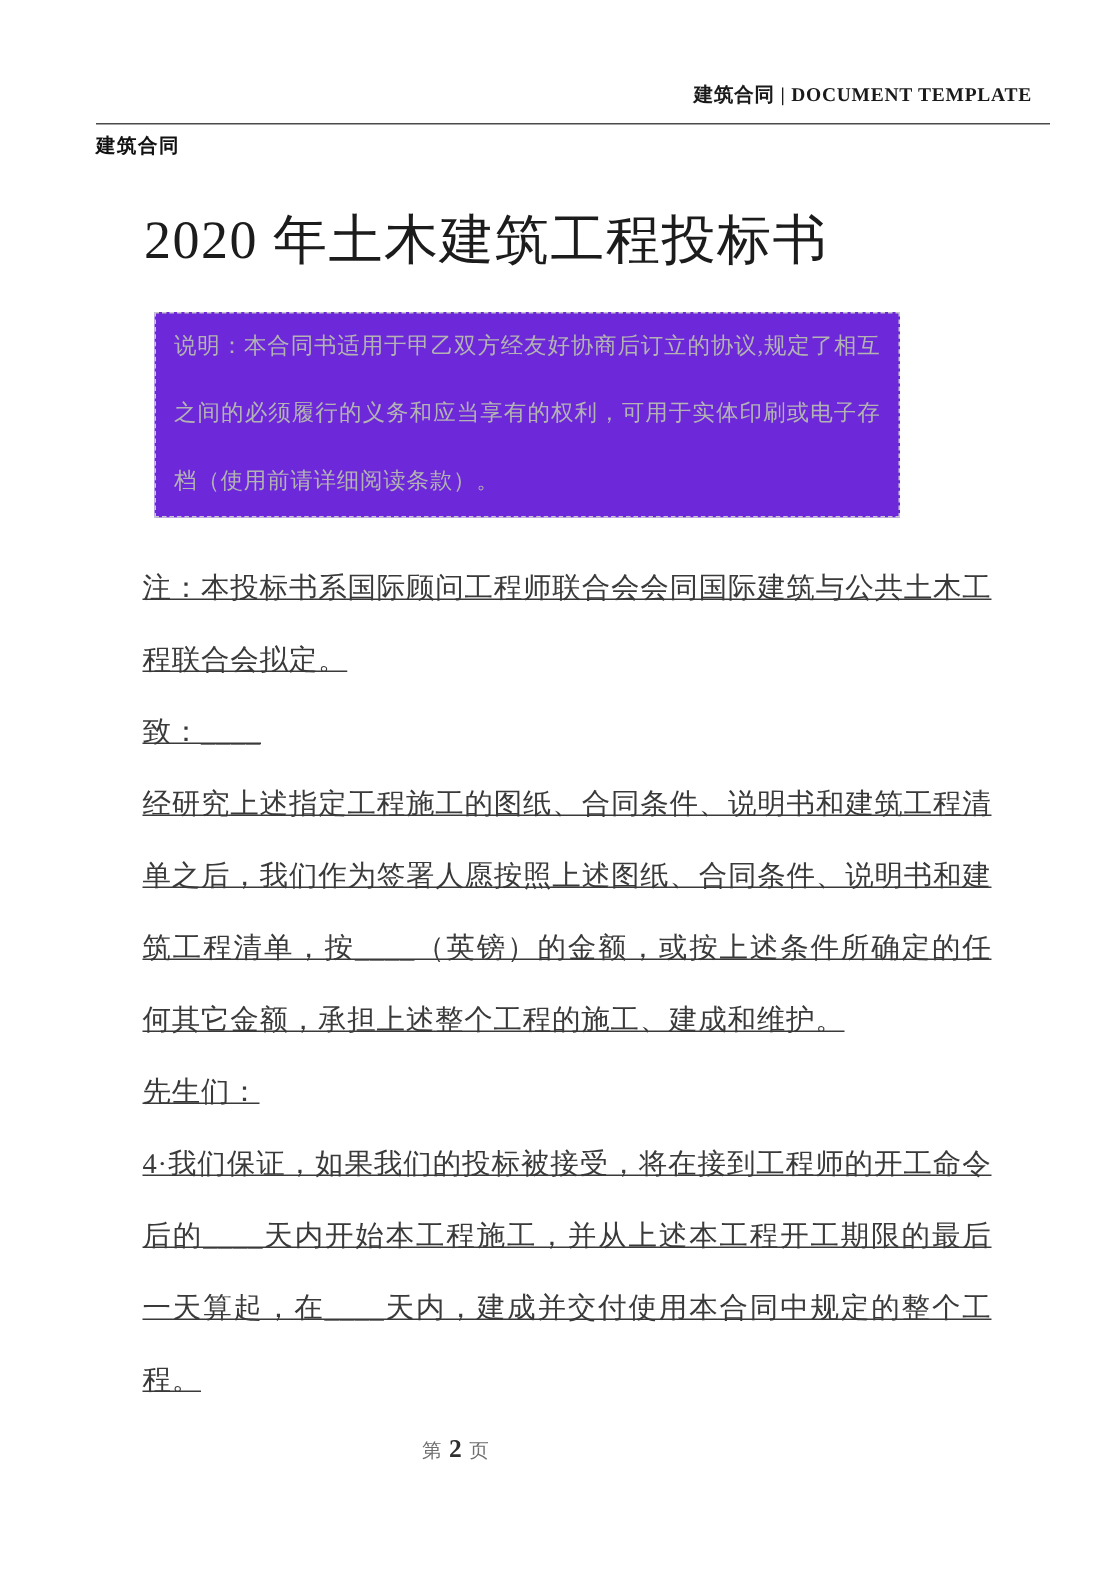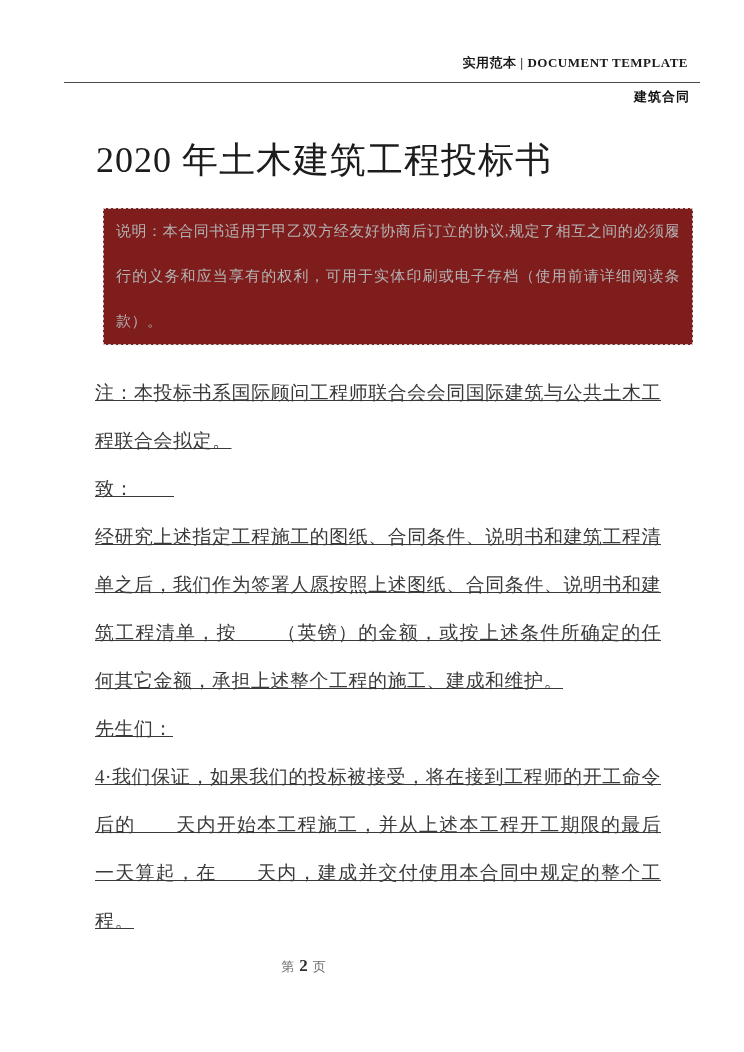--- a/index.html
+++ b/index.html
@@ -23,21 +23,21 @@
   .brand-row {
     text-align: right;
     padding: 54px 12px 10px 0;
     font-size: 13px;
     font-weight: bold;
     color: #1a1a1a;
     letter-spacing: 0.5px;
     border-bottom: 1px solid #4a4a4a;
   }
   .category-row {
-    text-align: right;
+    text-align: left;
     padding: 5px 10px 0 0;
     font-size: 13px;
     font-weight: bold;
     color: #111111;
     letter-spacing: 1px;
   }
 
   
   .doc-title {
     position: absolute;
@@ -50,23 +50,23 @@
     color: #1c1c1c;
     letter-spacing: 1px;
     white-space: nowrap;
   }
 
   
   .notice-box {
     position: absolute;
     left: 103px;
     top: 208px;
-    width: 590px;
+    width: 497px;
     min-height: 135px;
-    background: #7f1d1d;
+    background: #6d28d9;
     border: 1px dashed #c9c9c9;
     color: #b3b3b3;
     font-size: 15px;
     line-height: 45px;
     letter-spacing: 0.5px;
     padding: 0 12px;
     text-align: justify;
   }
 
   
@@ -98,21 +98,21 @@
     font-size: 17px;
     font-weight: bold;
     color: #2f2f2f;
     padding: 0 5px;
   }
 </style>
 </head>
 <body>
 
 <div class="header">
-  <div class="brand-row">实用范本 | DOCUMENT TEMPLATE</div>
+  <div class="brand-row">建筑合同 | DOCUMENT TEMPLATE</div>
   <div class="category-row">建筑合同</div>
 </div>
 
 <h1 class="doc-title">2020 年土木建筑工程投标书</h1>
 
 <div class="notice-box">说明：本合同书适用于甲乙双方经友好协商后订立的协议,规定了相互之间的必须履行的义务和应当享有的权利，可用于实体印刷或电子存档（使用前请详细阅读条款）。</div>
 
 <div class="doc-body">
   <p>注：本投标书系国际顾问工程师联合会会同国际建筑与公共土木工程联合会拟定。</p>
   <p>致：____</p>

